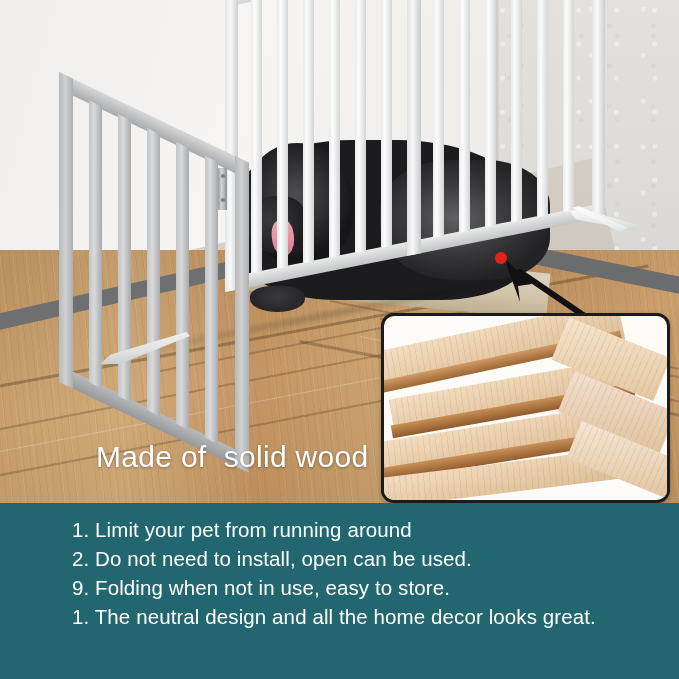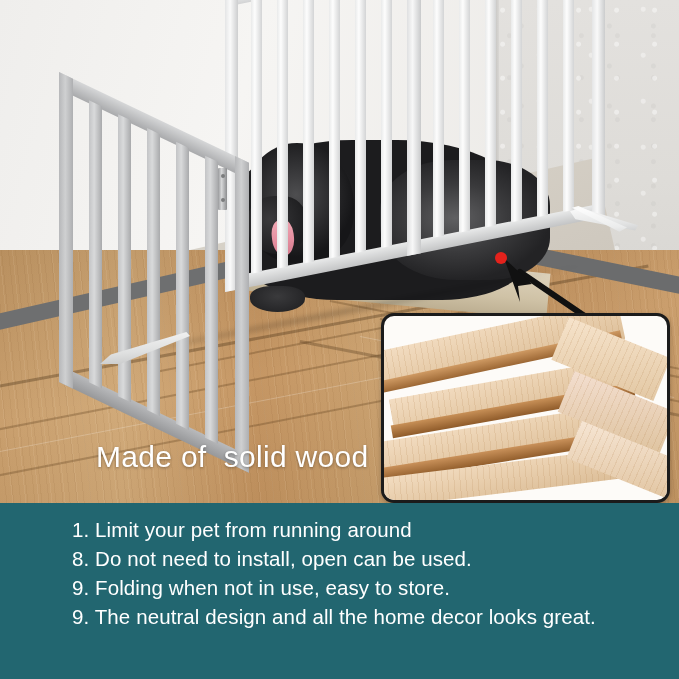--- a/index.html
+++ b/index.html
@@ -460,19 +460,19 @@
       <div class="board" style="left:186px; top:124px; width:110px; height:40px; transform:rotate(22deg); background:linear-gradient(160deg,#f6e5d3,#e2c6a3);">
         <div class="face"></div>
       </div>
     </div>
 
   </div>
 
   <div id="teal">
     <div class="bullets">
       <div class="bullet-line">1. Limit your pet from running around</div>
-      <div class="bullet-line">8. Do not need to install, open can be used.</div>
+      <div class="bullet-line">2. Do not need to install, open can be used.</div>
       <div class="bullet-line">9. Folding when not in use, easy to store.</div>
-      <div class="bullet-line">9. The neutral design and all the home decor looks great.</div>
+      <div class="bullet-line">1. The neutral design and all the home decor looks great.</div>
     </div>
   </div>
 
 </div>
 
 </body></html>

